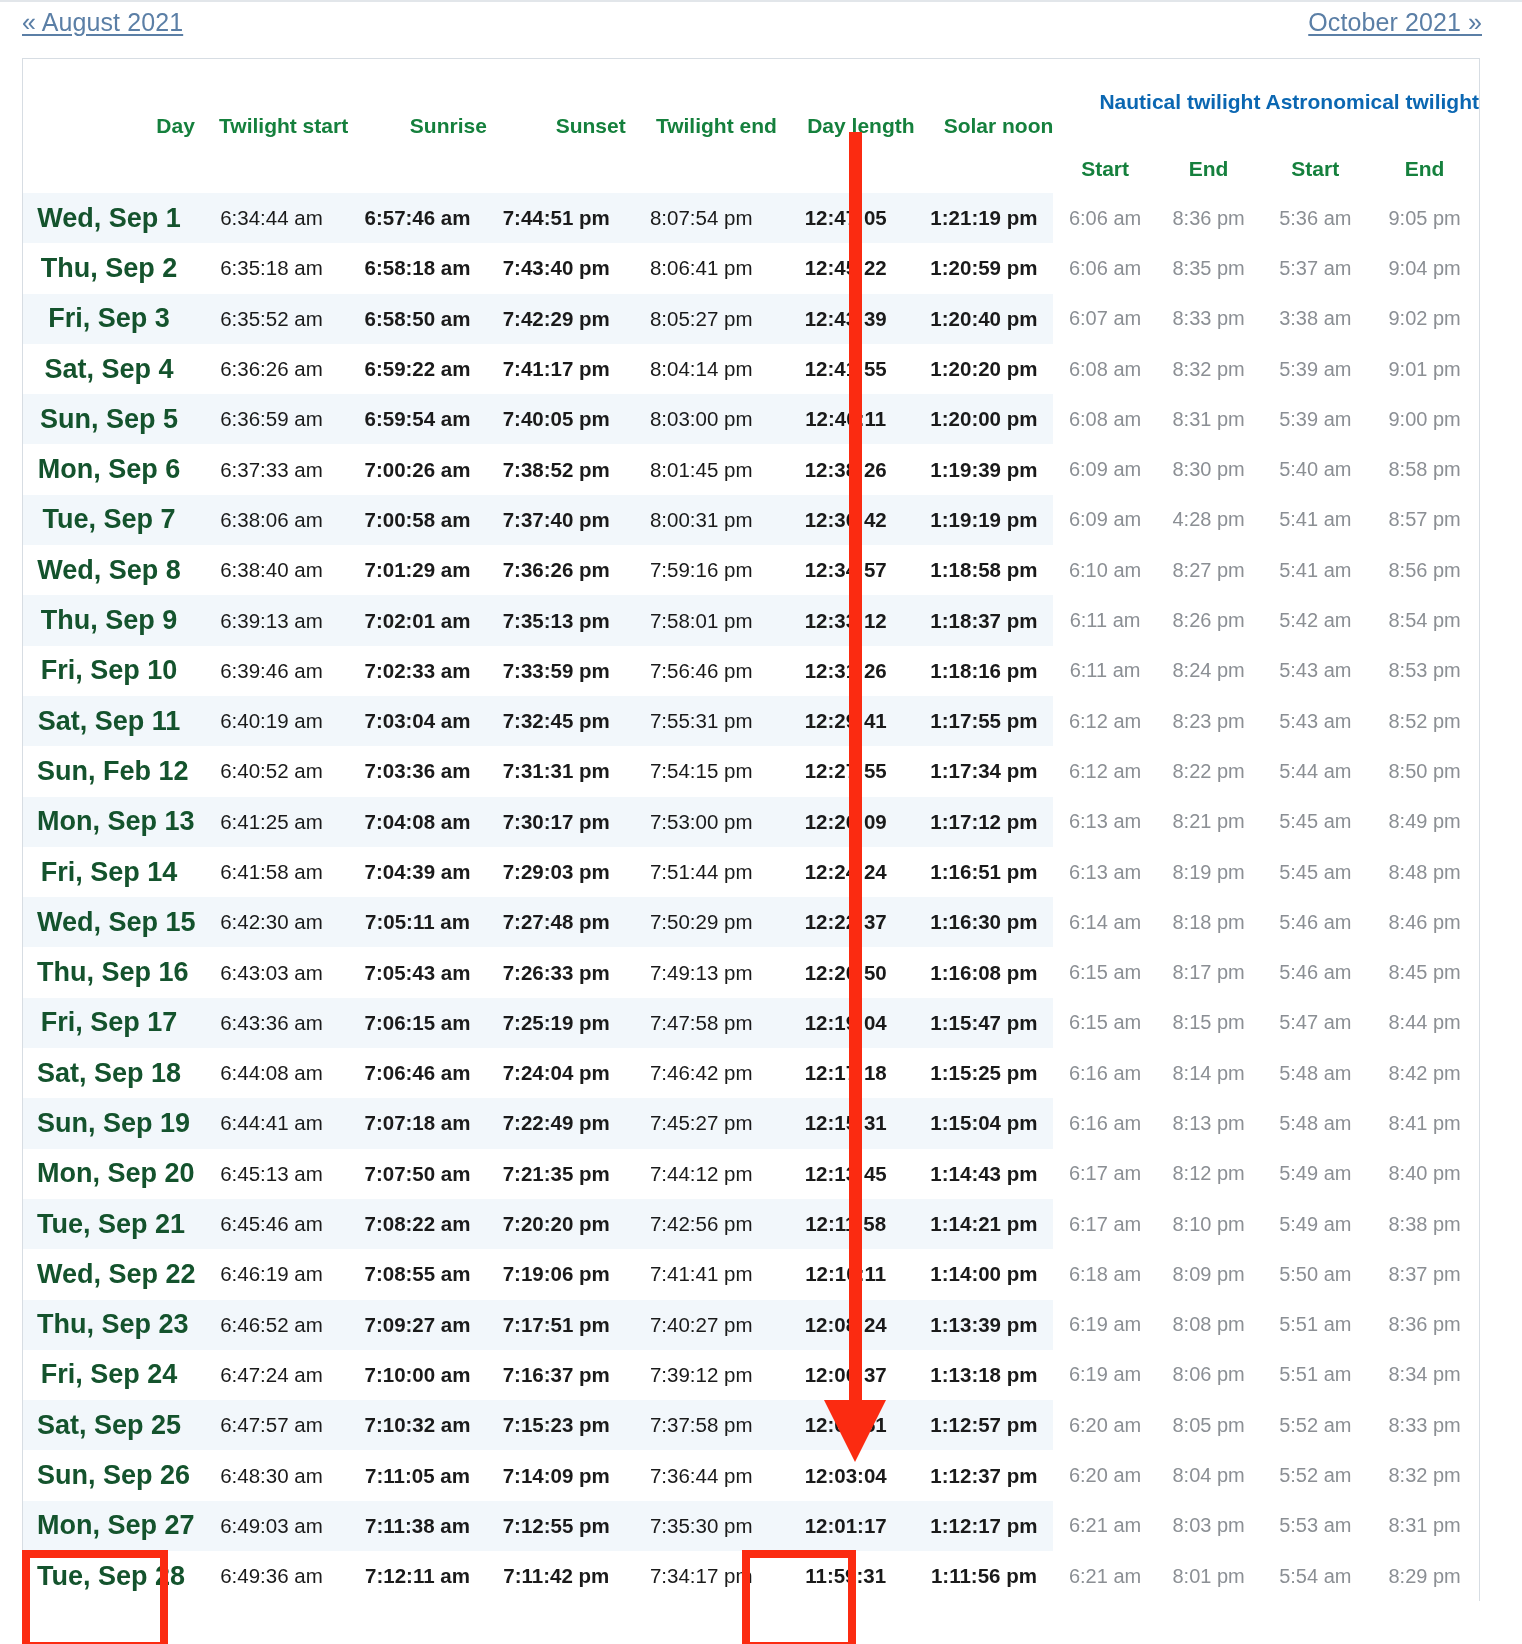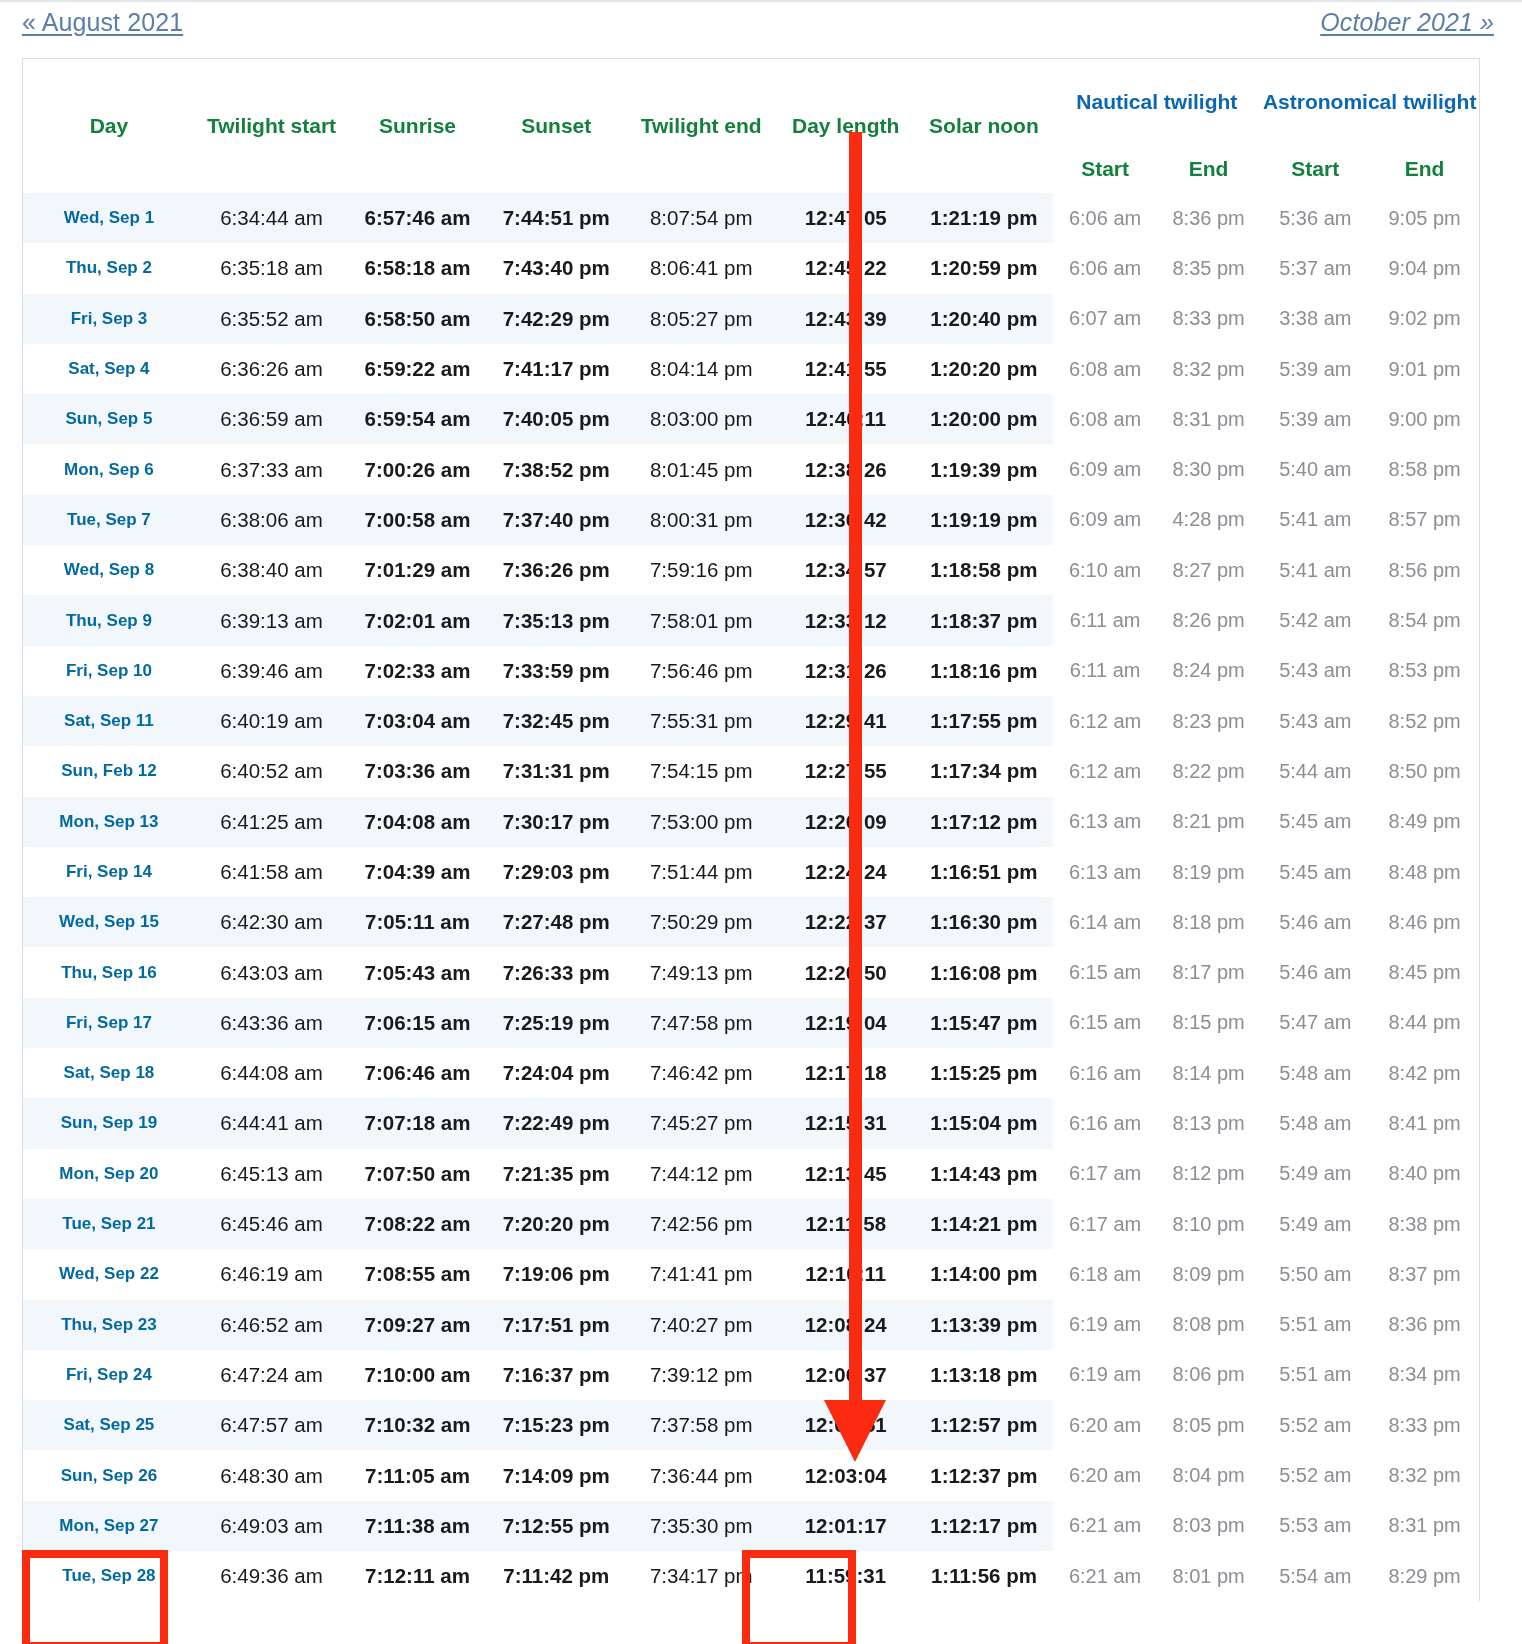--- a/index.html
+++ b/index.html
@@ -25,21 +25,21 @@
   }
   .monthnav a{
     font-size:25px;
     color:#5b7fa6;
     text-decoration:underline;
     text-underline-offset:3px;
     letter-spacing:.1px;
     font-family:"Liberation Sans", sans-serif;
   }
   .nav-prev{position:absolute;left:22px;top:4px;}
-  .nav-next{position:absolute;right:28px;top:4px;font-style:italic;}
+  .nav-next{position:absolute;right:40px;top:4px;}
 
   
   .tablewrap{
     position:absolute;left:22px;top:58px;
     width:1458px;
     border:1px solid #d7dde3;
     border-bottom:none;
     box-sizing:border-box;
     background:#fff;
   }
@@ -54,39 +54,39 @@
   thead th{
     color:#15803d;
     font-size:21px;
     font-weight:bold;
     padding:0;
     vertical-align:middle;
     text-align:center;
     background:#ffffff;
     white-space:nowrap;
   }
-  .hdr-main th{height:86px;}
+  .hdr-main th{height:86px;text-align:right;}
   .hdr-sub th{height:48px;}
   th.grouphdr{font-size:21px;font-weight:bold;color:#0b67b2;}
 
   
   tbody td{
     font-size:20.5px;
     color:#1a1a1a;
     height:50.3px;
     padding:0 14px;
     text-align:center;
     white-space:nowrap;
     border:none;
     box-sizing:border-box;
     background:#ffffff;
   }
   tbody tr.odd td.striped{background:#f2f7fb;}
   td.day{
-    color:#0369a1;font-weight:bold;font-size:17px;
+    color:#14532d;font-weight:bold;font-size:27px;
   }
   td.bold{font-weight:bold;}
   td.muted{color:#8b8f94;font-size:20px;}
 
   
   col.c-day{width:166px;}
   col.c-tws{width:148px;}
   col.c-sr{width:134px;}
   col.c-ss{width:134px;}
   col.c-twe{width:146px;}

